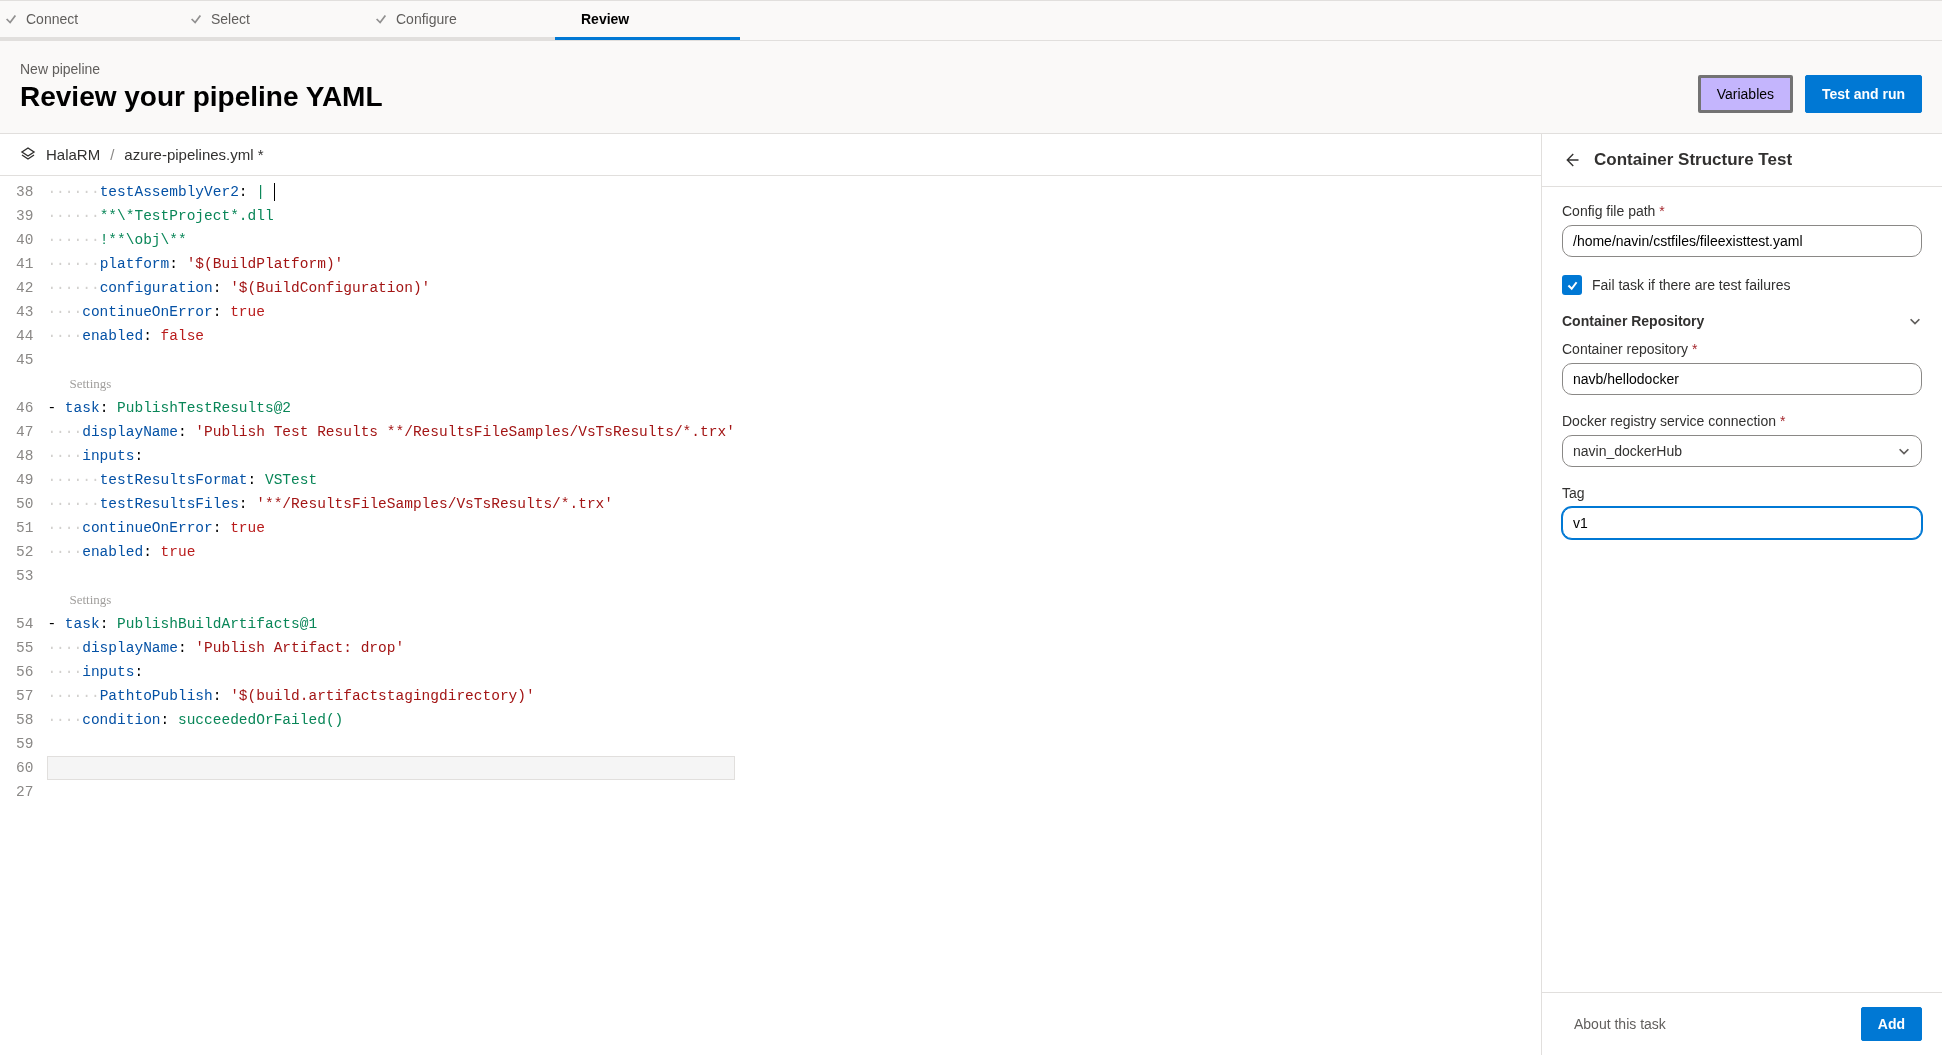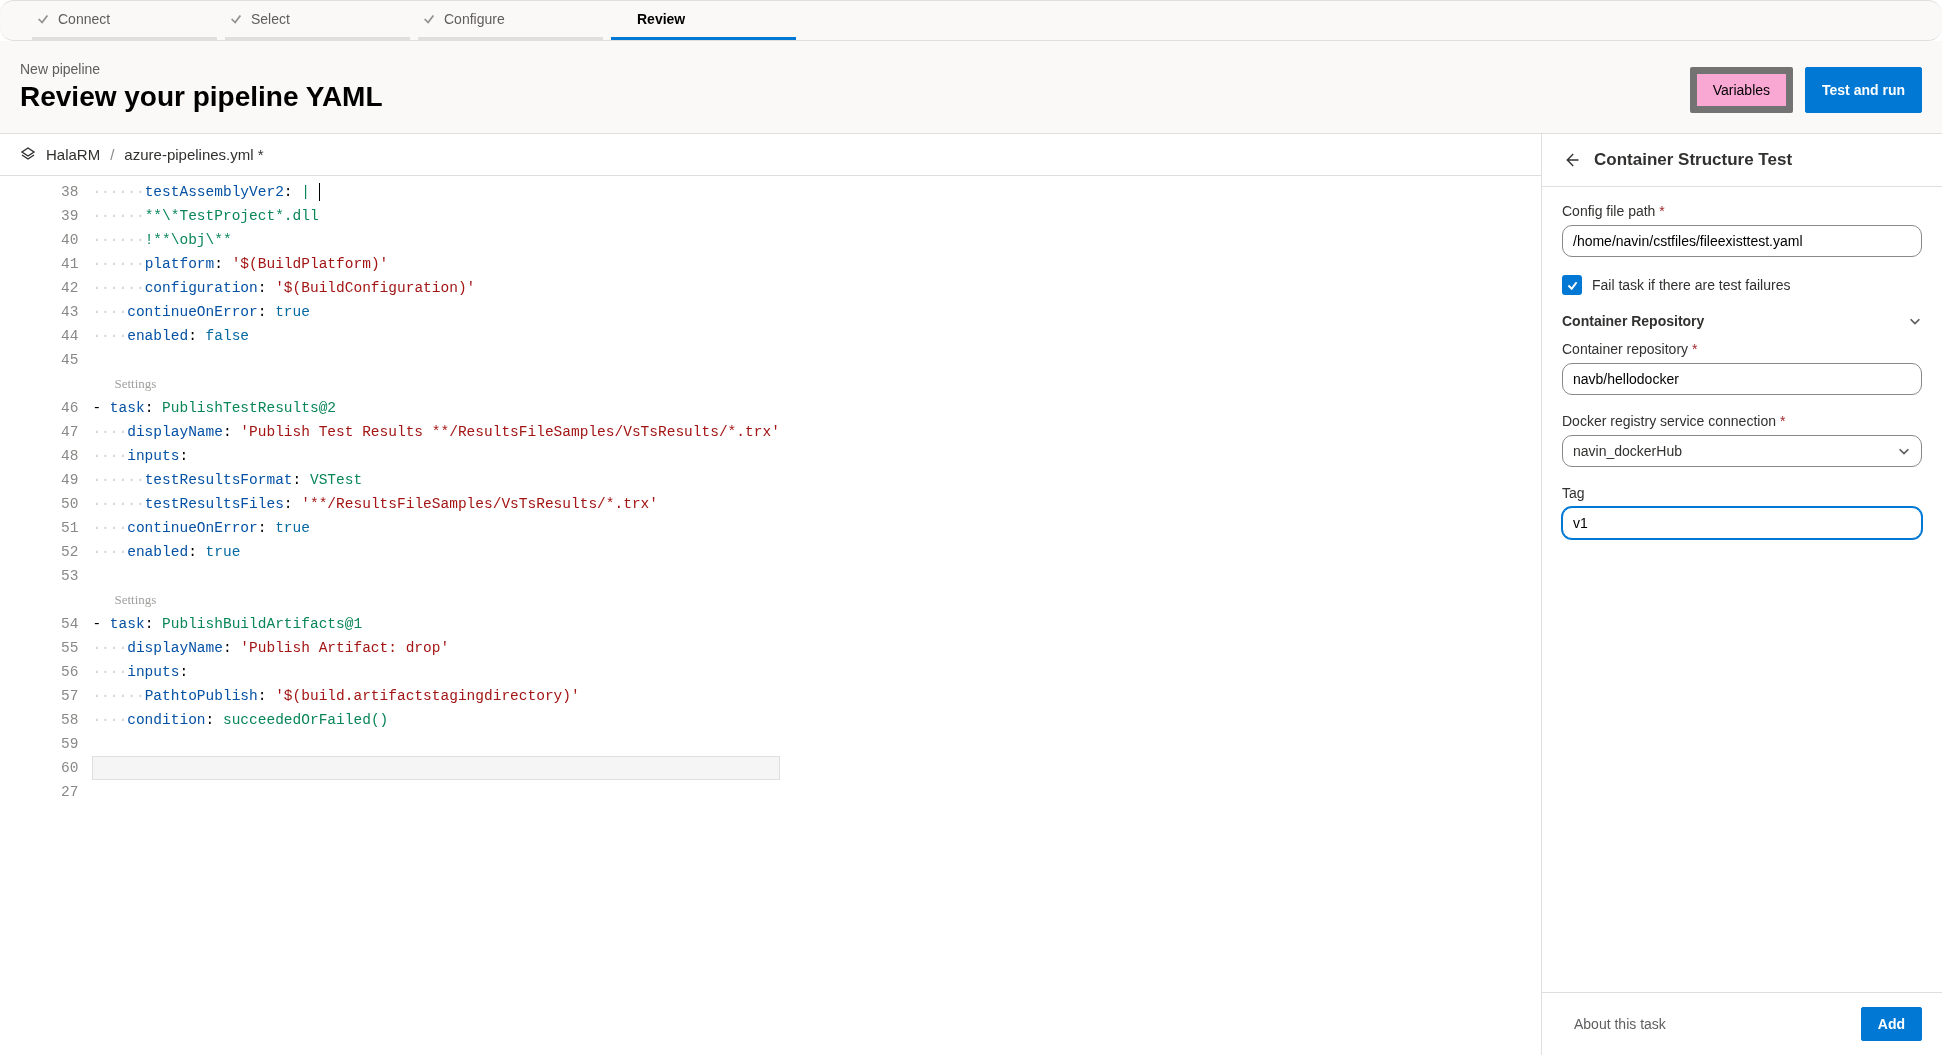--- a/index.html
+++ b/index.html
@@ -8,26 +8,25 @@
     font-size: 14px;
     color: #323130;
     background: #fff;
     overflow: hidden;
   }
   .app { display: flex; flex-direction: column; height: 100vh; }
 
   
   .steps {
     display: flex;
-    gap: 8px;
-    padding: 0 32px;
+    gap: 0;
+    padding: 0 0;
     background: #faf9f8;
     border-top: 1px solid #e1dfdd;
     border-bottom: 1px solid #e1dfdd;
-    border-radius: 14px;
   }
   .step {
     display: flex;
     flex-direction: column;
     width: 185px;
     padding-top: 10px;
     cursor: pointer;
   }
   .step .label-row {
     display: flex;
@@ -55,21 +54,21 @@
   .header .title { font-size: 28px; font-weight: 700; color: #000; }
   .header .actions { display: flex; gap: 12px; }
   .btn {
     padding: 8px 16px;
     border: 1px solid #8a8886;
     background: #fff;
     font-size: 14px;
     cursor: pointer;
     border-radius: 2px;
   }
-  .btn.secondary { background: #f9a8d4; border: 7px solid #737373; }
+  .btn.secondary { background: #c4b5fd; border: 3px solid #737373; }
   .btn.primary { background: #0078d4; color: #fff; border: 1px solid #0078d4; font-weight: 600; }
 
   
   .body { display: flex; flex: 1; overflow: hidden; }
   .editor-col { flex: 1; display: flex; flex-direction: column; border-right: 1px solid #e1dfdd; }
   .crumbbar {
     display: flex;
     align-items: center;
     gap: 10px;
     padding: 12px 20px;
@@ -83,36 +82,35 @@
   
   .editor {
     flex: 1;
     display: flex;
     font-family: Menlo, Consolas, "Courier New", monospace;
     font-size: 14.5px;
     line-height: 24px;
     overflow: auto;
     position: relative;
     background: #fff;
-    padding-left: 45px;
   }
   .gutter {
     text-align: right;
     color: #8a8886;
     padding: 4px 10px 4px 16px;
     user-select: none;
     background: #fff;
   }
   .code { padding: 4px 0 4px 4px; white-space: pre; }
   .code-row { display: block; height: 24px; }
   .settings-row { color: #a19f9d; padding-left: 22px; font-family: "Segoe UI"; font-size: 13px; }
   .dots { color: #d2d0ce; }
   .key { color: #0451a5; }
   .str { color: #a31515; }
-  .bool { color: #0369a1; }
+  .bool { color: #b91c1c; }
   .val { color: #098658; }
   .dash { color: #000; }
   .cursor { border-left: 1.5px solid #000; display:inline-block; height:18px; vertical-align:middle; }
   .currentline { background: #f5f5f5; box-shadow: inset 0 0 0 1px #e1dfdd; }
 
   
   .panel {
     width: 400px;
     display: flex;
     flex-direction: column;

